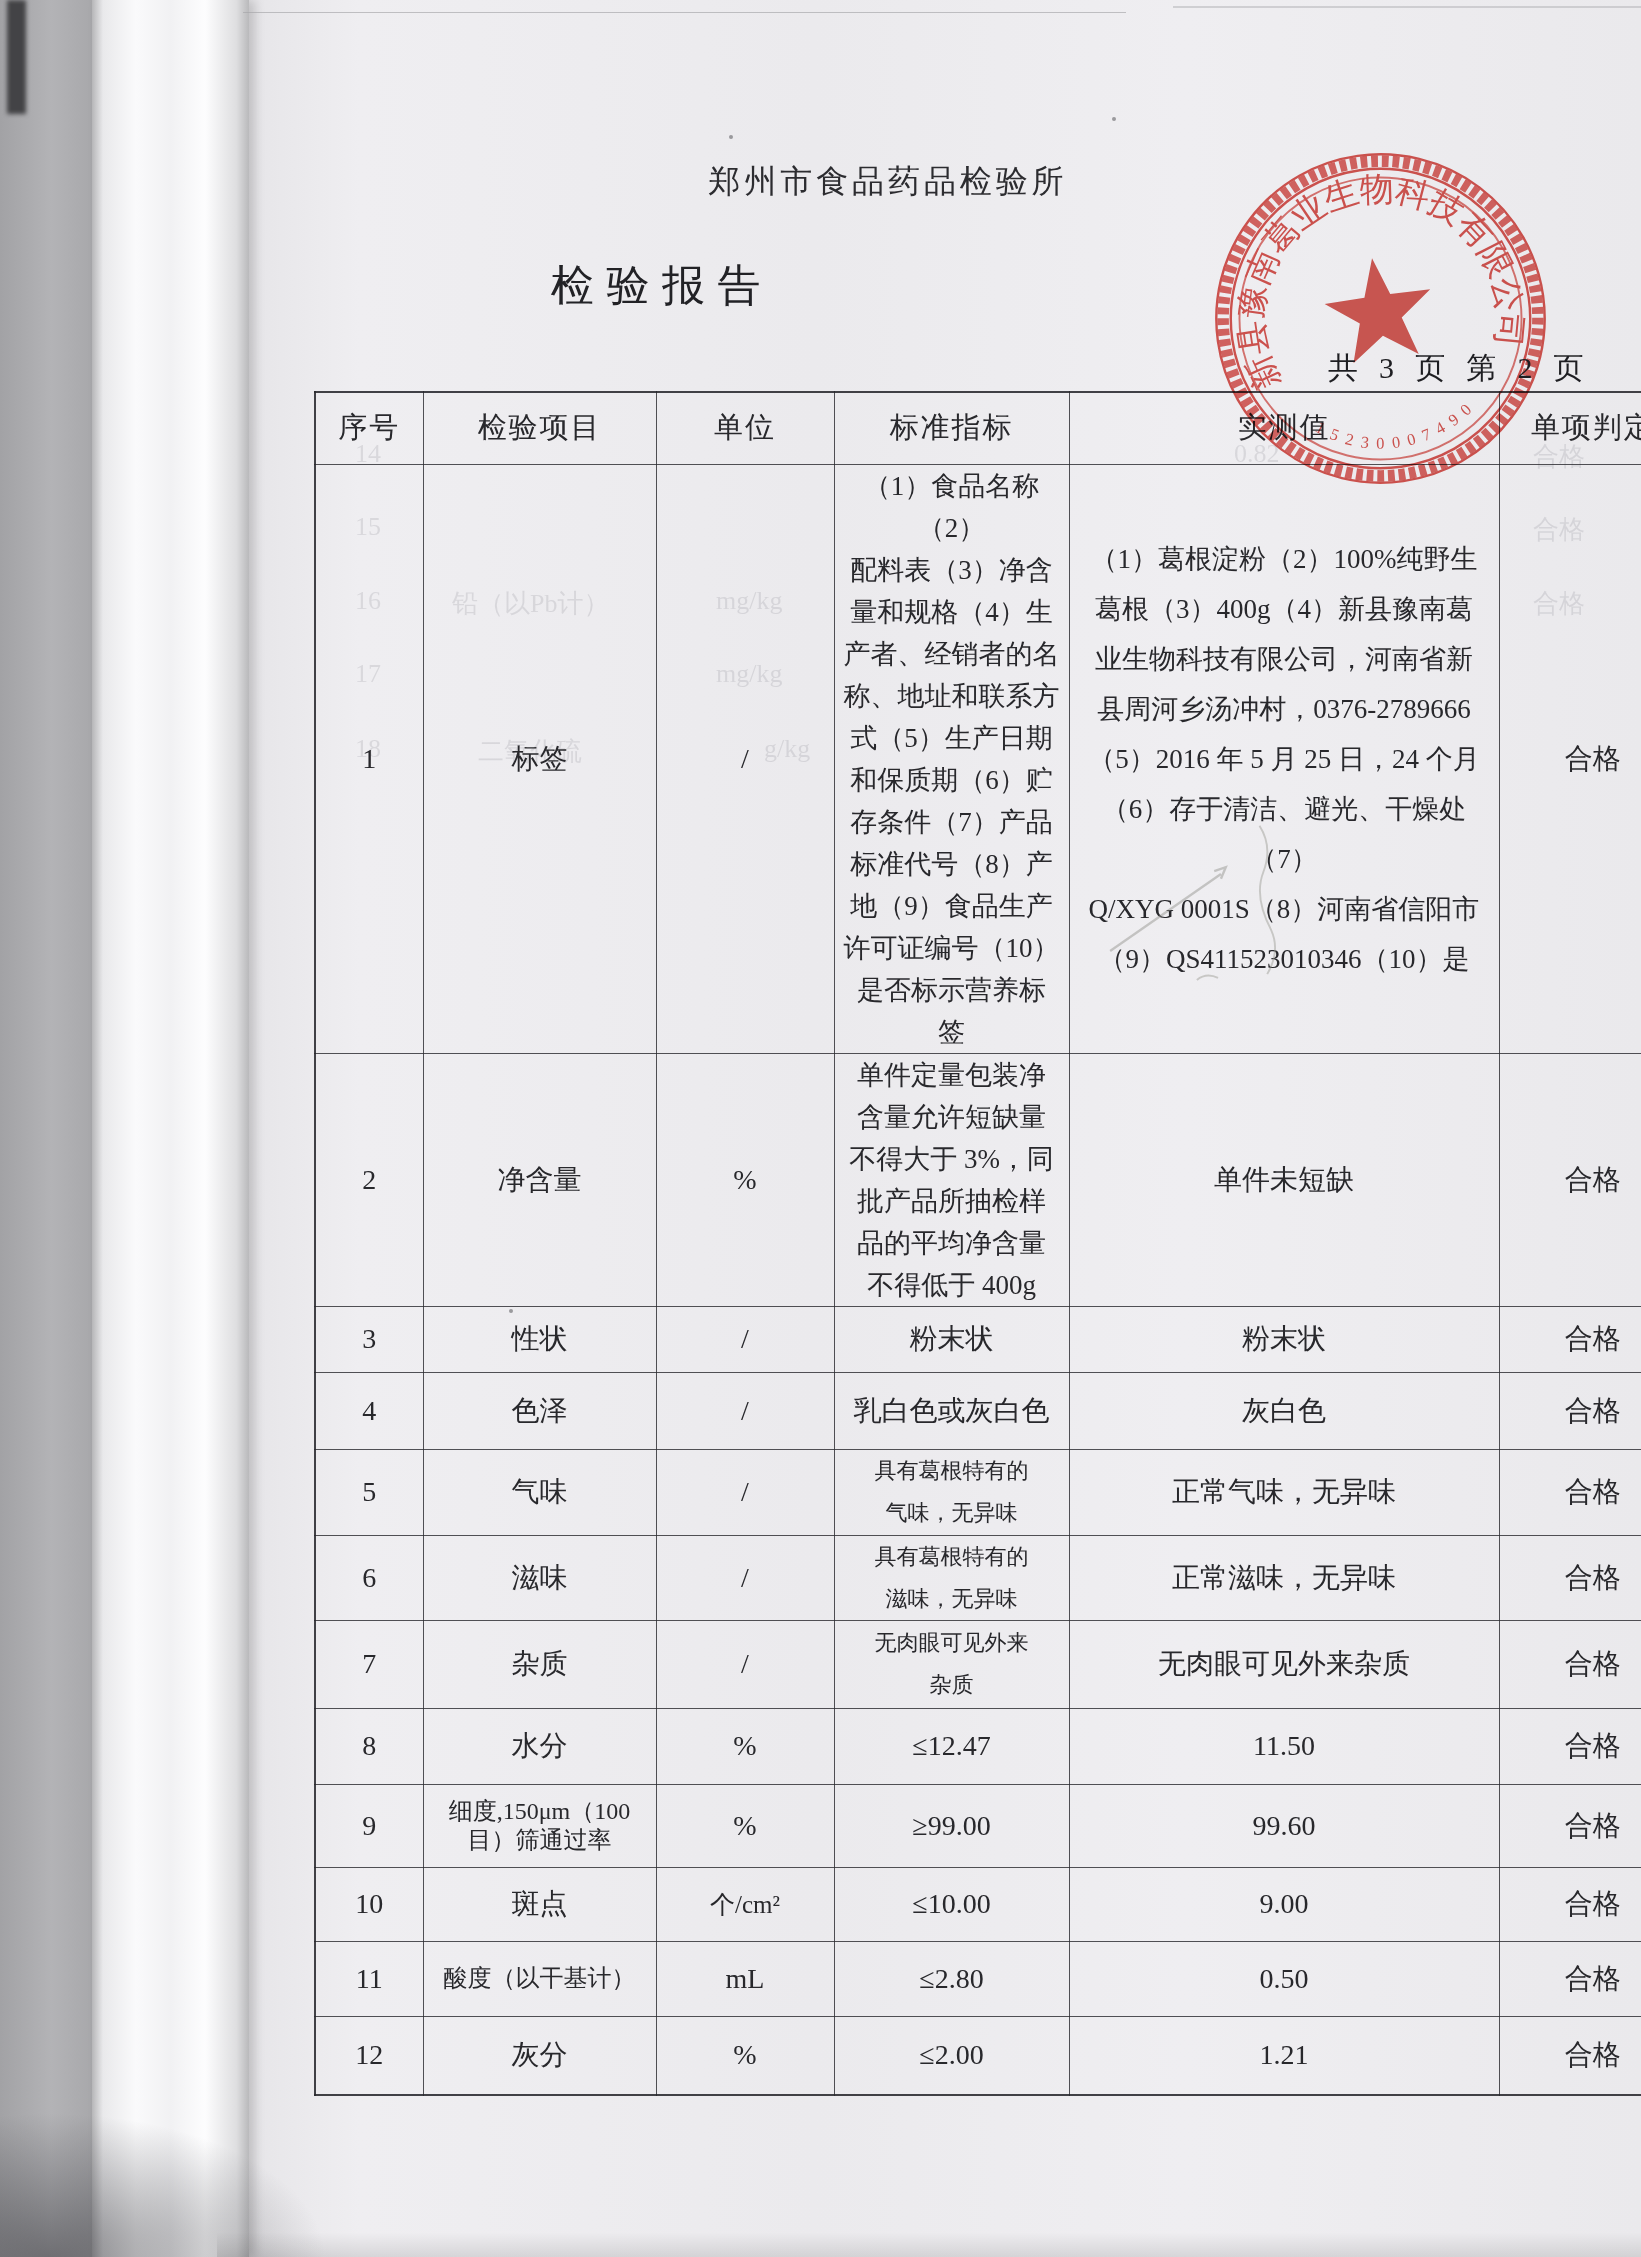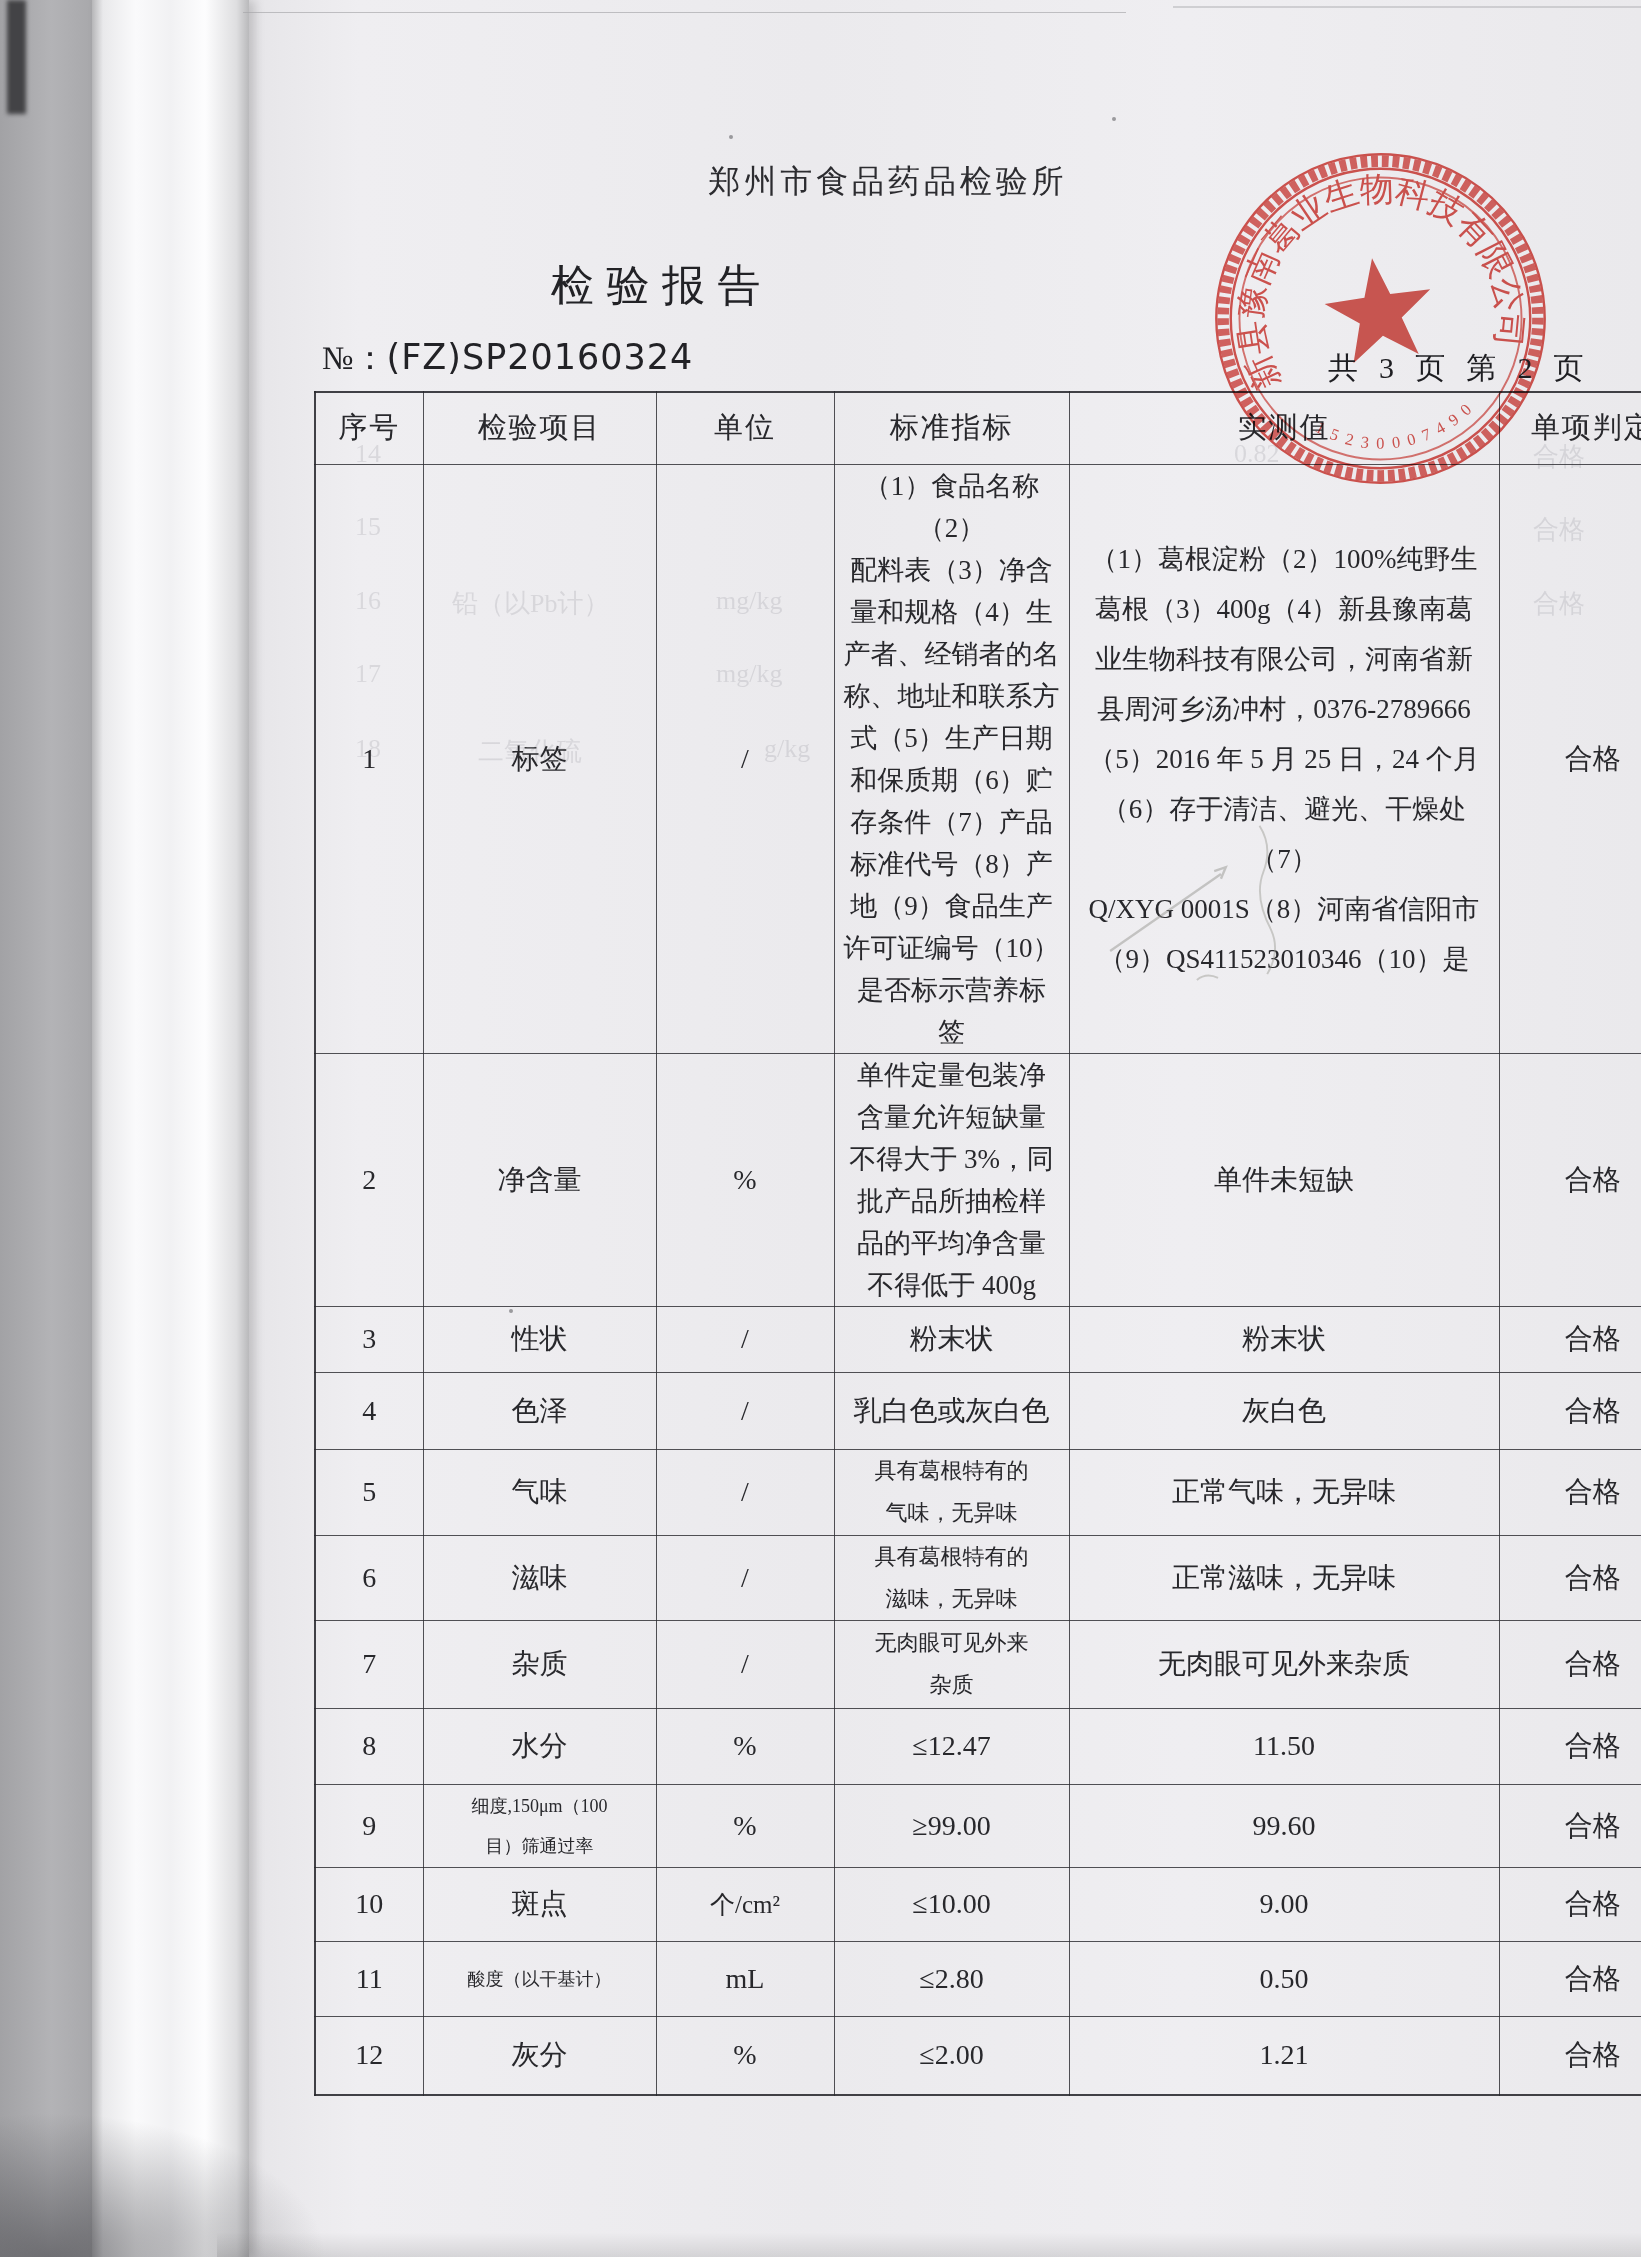--- a/index.html
+++ b/index.html
@@ -39,21 +39,21 @@
        table-layout:fixed;z-index:3;background:transparent;color:#28282c;}
   table.rpt td,table.rpt th{border:1.9px solid rgba(44,44,49,.82);text-align:center;vertical-align:middle;
        padding:0 3.9px;font-weight:normal;overflow:hidden;}
   table.rpt{border:2.9px solid rgba(40,40,45,.88);}
   th{font-size:29px;letter-spacing:1.9px;}
   td{font-size:28px;}
   .pre{white-space:pre-line;}
   .c-std.pre{line-height:42px;font-size:27px;}
   .c-meas.pre{line-height:50px;font-size:27px;}
   .std2{line-height:42px;font-size:22px;white-space:pre-line;}
-  .item2{line-height:40px;font-size:18px;white-space:pre-line;}
+  .item2{line-height:29px;font-size:24px;white-space:pre-line;}
   .small-unit{font-size:25px;}
   tr.r-h{height:72px;} tr.r1{height:548px;} tr.r2{height:253px;} tr.r3{height:66px;}
   tr.r4{height:77px;} tr.r5{height:86px;} tr.r6{height:82px;} tr.r7{height:88px;}
   tr.r8{height:76px;} tr.r9{height:83px;} tr.r10{height:74px;} tr.r11{height:75px;} tr.r12{height:79px;}
 
   
   .ghost{position:absolute;color:#585864;opacity:.14;filter:blur(0.4px);font-size:26px;white-space:nowrap;z-index:1;text-align:center;}
 
   
   .scribble{position:absolute;left:1081px;top:792px;z-index:4;opacity:.45;}
@@ -89,23 +89,20 @@
   <span class="ghost" style="left:716px;top:586px;">mg/kg</span>
   <span class="ghost" style="left:716px;top:659px;">mg/kg</span>
   <span class="ghost" style="left:764px;top:734px;">g/kg</span>
   <span class="ghost" style="left:1234px;top:439px;">0.82</span>
   <span class="ghost" style="left:1533px;top:439px;">合格</span>
   <span class="ghost" style="left:1533px;top:512px;">合格</span>
   <span class="ghost" style="left:1533px;top:586px;">合格</span>
 
   <div class="org">郑州市食品药品检验所</div>
   <div class="title">检验报告</div>
-  <div class="no-line">
-    <span class="no-label">№：</span><span class="no-value">(FZ)SP20160324</span>
-  </div>
   <div class="page-info">共 3 页  第 2 页</div>
 
   <table class="rpt">
     <colgroup>
       <col style="width:108px">
         <col style="width:233px">
         <col style="width:178px">
       <col style="width:235px">
         <col style="width:430px">
         <col style="width:188px">

